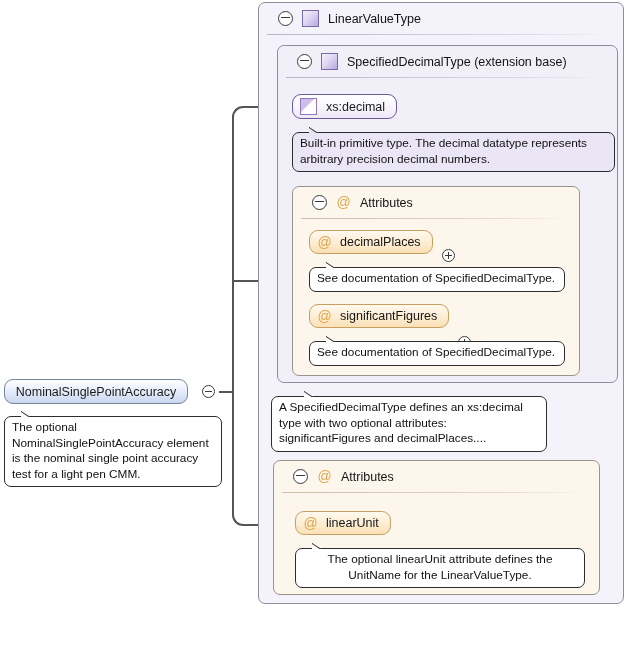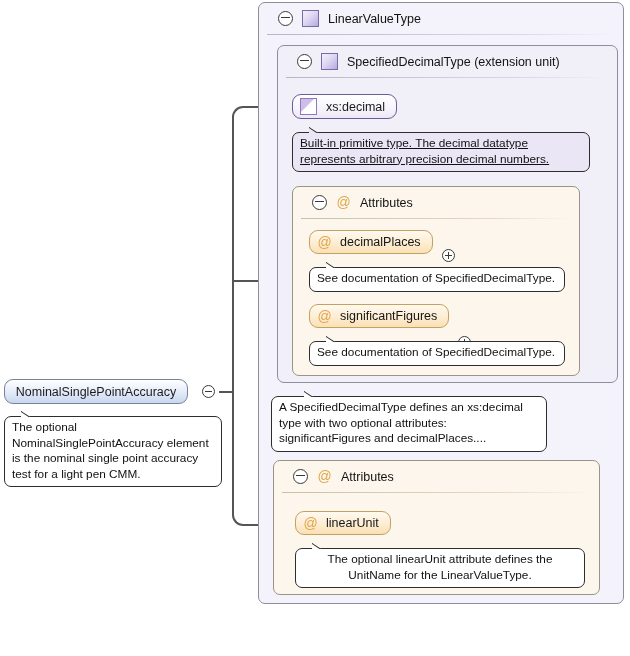--- a/index.html
+++ b/index.html
@@ -253,31 +253,31 @@
       <span class="typeicon" style="margin-left:9px;"></span>
       <span class="panel-title">LinearValueType</span>
     </div>
     <div class="panel-rule"></div>
   </div>
 
   <div class="grouppanel sdt abs" style="left:277px; top:45px; width:341px; height:338px;">
     <div class="panel-header">
       <span class="toggle"></span>
       <span class="typeicon" style="margin-left:9px;"></span>
-      <span class="panel-title">SpecifiedDecimalType (extension unit)</span>
+      <span class="panel-title">SpecifiedDecimalType (extension base)</span>
     </div>
     <div class="panel-rule"></div>
   </div>
 
   <div class="node-simple abs" style="left:292px; top:94px;">
     <span class="tri-icon"></span>
     <span class="lbl">xs:decimal</span>
   </div>
 
-  <div class="callout lav abs" style="left:292px; top:132px; width:298px;text-decoration:underline;">
+  <div class="callout lav abs" style="left:292px; top:132px; width:323px;">
     <span class="notch"></span>
     <span>Built-in primitive type. The decimal datatype represents arbitrary precision decimal numbers.</span>
   </div>
 
   <div class="grouppanel attrs abs" style="left:292px; top:186px; width:288px; height:190px;">
     <div class="panel-header">
       <span class="toggle"></span>
       <span class="aticon" style="margin-left:9px;">@</span>
       <span class="panel-title">Attributes</span>
     </div>

